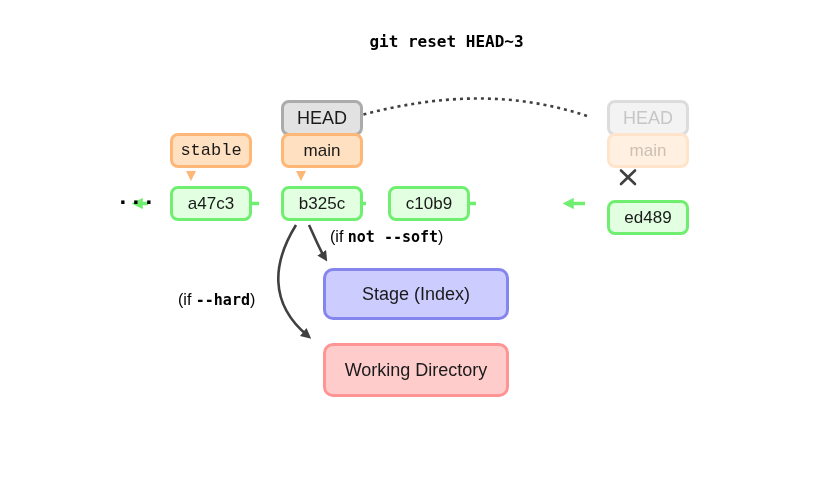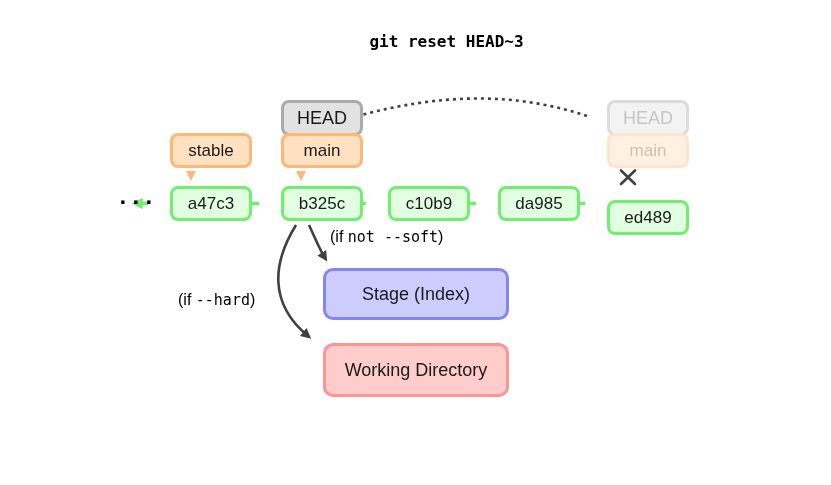--- a/index.html
+++ b/index.html
@@ -24,21 +24,21 @@
   .headbox{width:82px;height:36px;border:3px solid #ababab;background:#e2e2e2;font-size:18px;}
   .old-head{width:82px;height:36px;border:3px solid #dcdcdc;background:#f3f3f3;color:#c6c6c6;font-size:18px;}
   .old-branch{width:82px;height:35px;border:3px solid #ffe4cb;background:#fff0e2;color:#ccc0b4;}
   .area{
     position:absolute;box-sizing:border-box;border-radius:10px;
     display:flex;align-items:center;justify-content:center;font-size:18px;text-align:center;
   }
   #stage-box{left:323px;top:268px;width:186px;height:52px;border:3px solid #8585ee;background:#ccccff;}
   #working-box{left:323px;top:343px;width:186px;height:54px;border:3px solid #ff9494;background:#ffcccc;}
   .annot{position:absolute;font-size:16px;color:#000;white-space:nowrap;}
-  .annot .code{font-family:"DejaVu Sans Mono","Liberation Mono",monospace;font-weight:normal;font-size:15px;}
+  .annot .code{font-family:"DejaVu Sans Mono","Liberation Mono",monospace;font-weight:bold;font-size:15px;}
   #ellipsis{
     left:86px;top:188px;width:44px;text-align:center;
     font-size:24px;font-weight:bold;letter-spacing:5px;color:#000;
   }
   svg#arrow-layer{position:absolute;left:0;top:0;pointer-events:none;}
 </style>
 </head>
 <body>
 
 <div id="canvas">
@@ -79,29 +79,28 @@
     <g stroke="#404040" stroke-width="2.6" stroke-linecap="round">
       <path d="M 621 170.5 L 635 184"></path>
       <path d="M 635 170.5 L 621 184"></path>
     </g>
   </svg>
 
   <div class="abs" id="ellipsis">···</div>
 
   <div class="box headbox" style="left:261px;top:100px;">HEAD</div>
   <div class="box branch" style="left:261px;top:133px;">main</div>
-  <div class="box branch" style="left:150px;top:133px;">stable</div>
+  <div class="box branch" style="left:150px;top:133px;font-family:Liberation Mono, monospace;">stable</div>
 
   <div class="box old-head" style="left:587px;top:100px;">HEAD</div>
   <div class="box old-branch" style="left:587px;top:133px;">main</div>
 
   <div class="box commit" style="left:150px;top:186px;">a47c3</div>
   <div class="box commit" style="left:261px;top:186px;">b325c</div>
   <div class="box commit" style="left:368px;top:186px;">c10b9</div>
-  <div class="box commit" style="left:478px;top:186px;">da985</div>
   <div class="box commit" style="left:587px;top:200px;">ed489</div>
 
   <div class="annot" style="left:330px;top:228px;">
     <span>(if </span><span class="code">not --soft</span><span>)</span>
   </div>
   <div class="annot" style="left:178px;top:291px;">
     <span>(if </span><span class="code">--hard</span><span>)</span>
   </div>
 
   <div class="area" id="stage-box">Stage (Index)</div>

